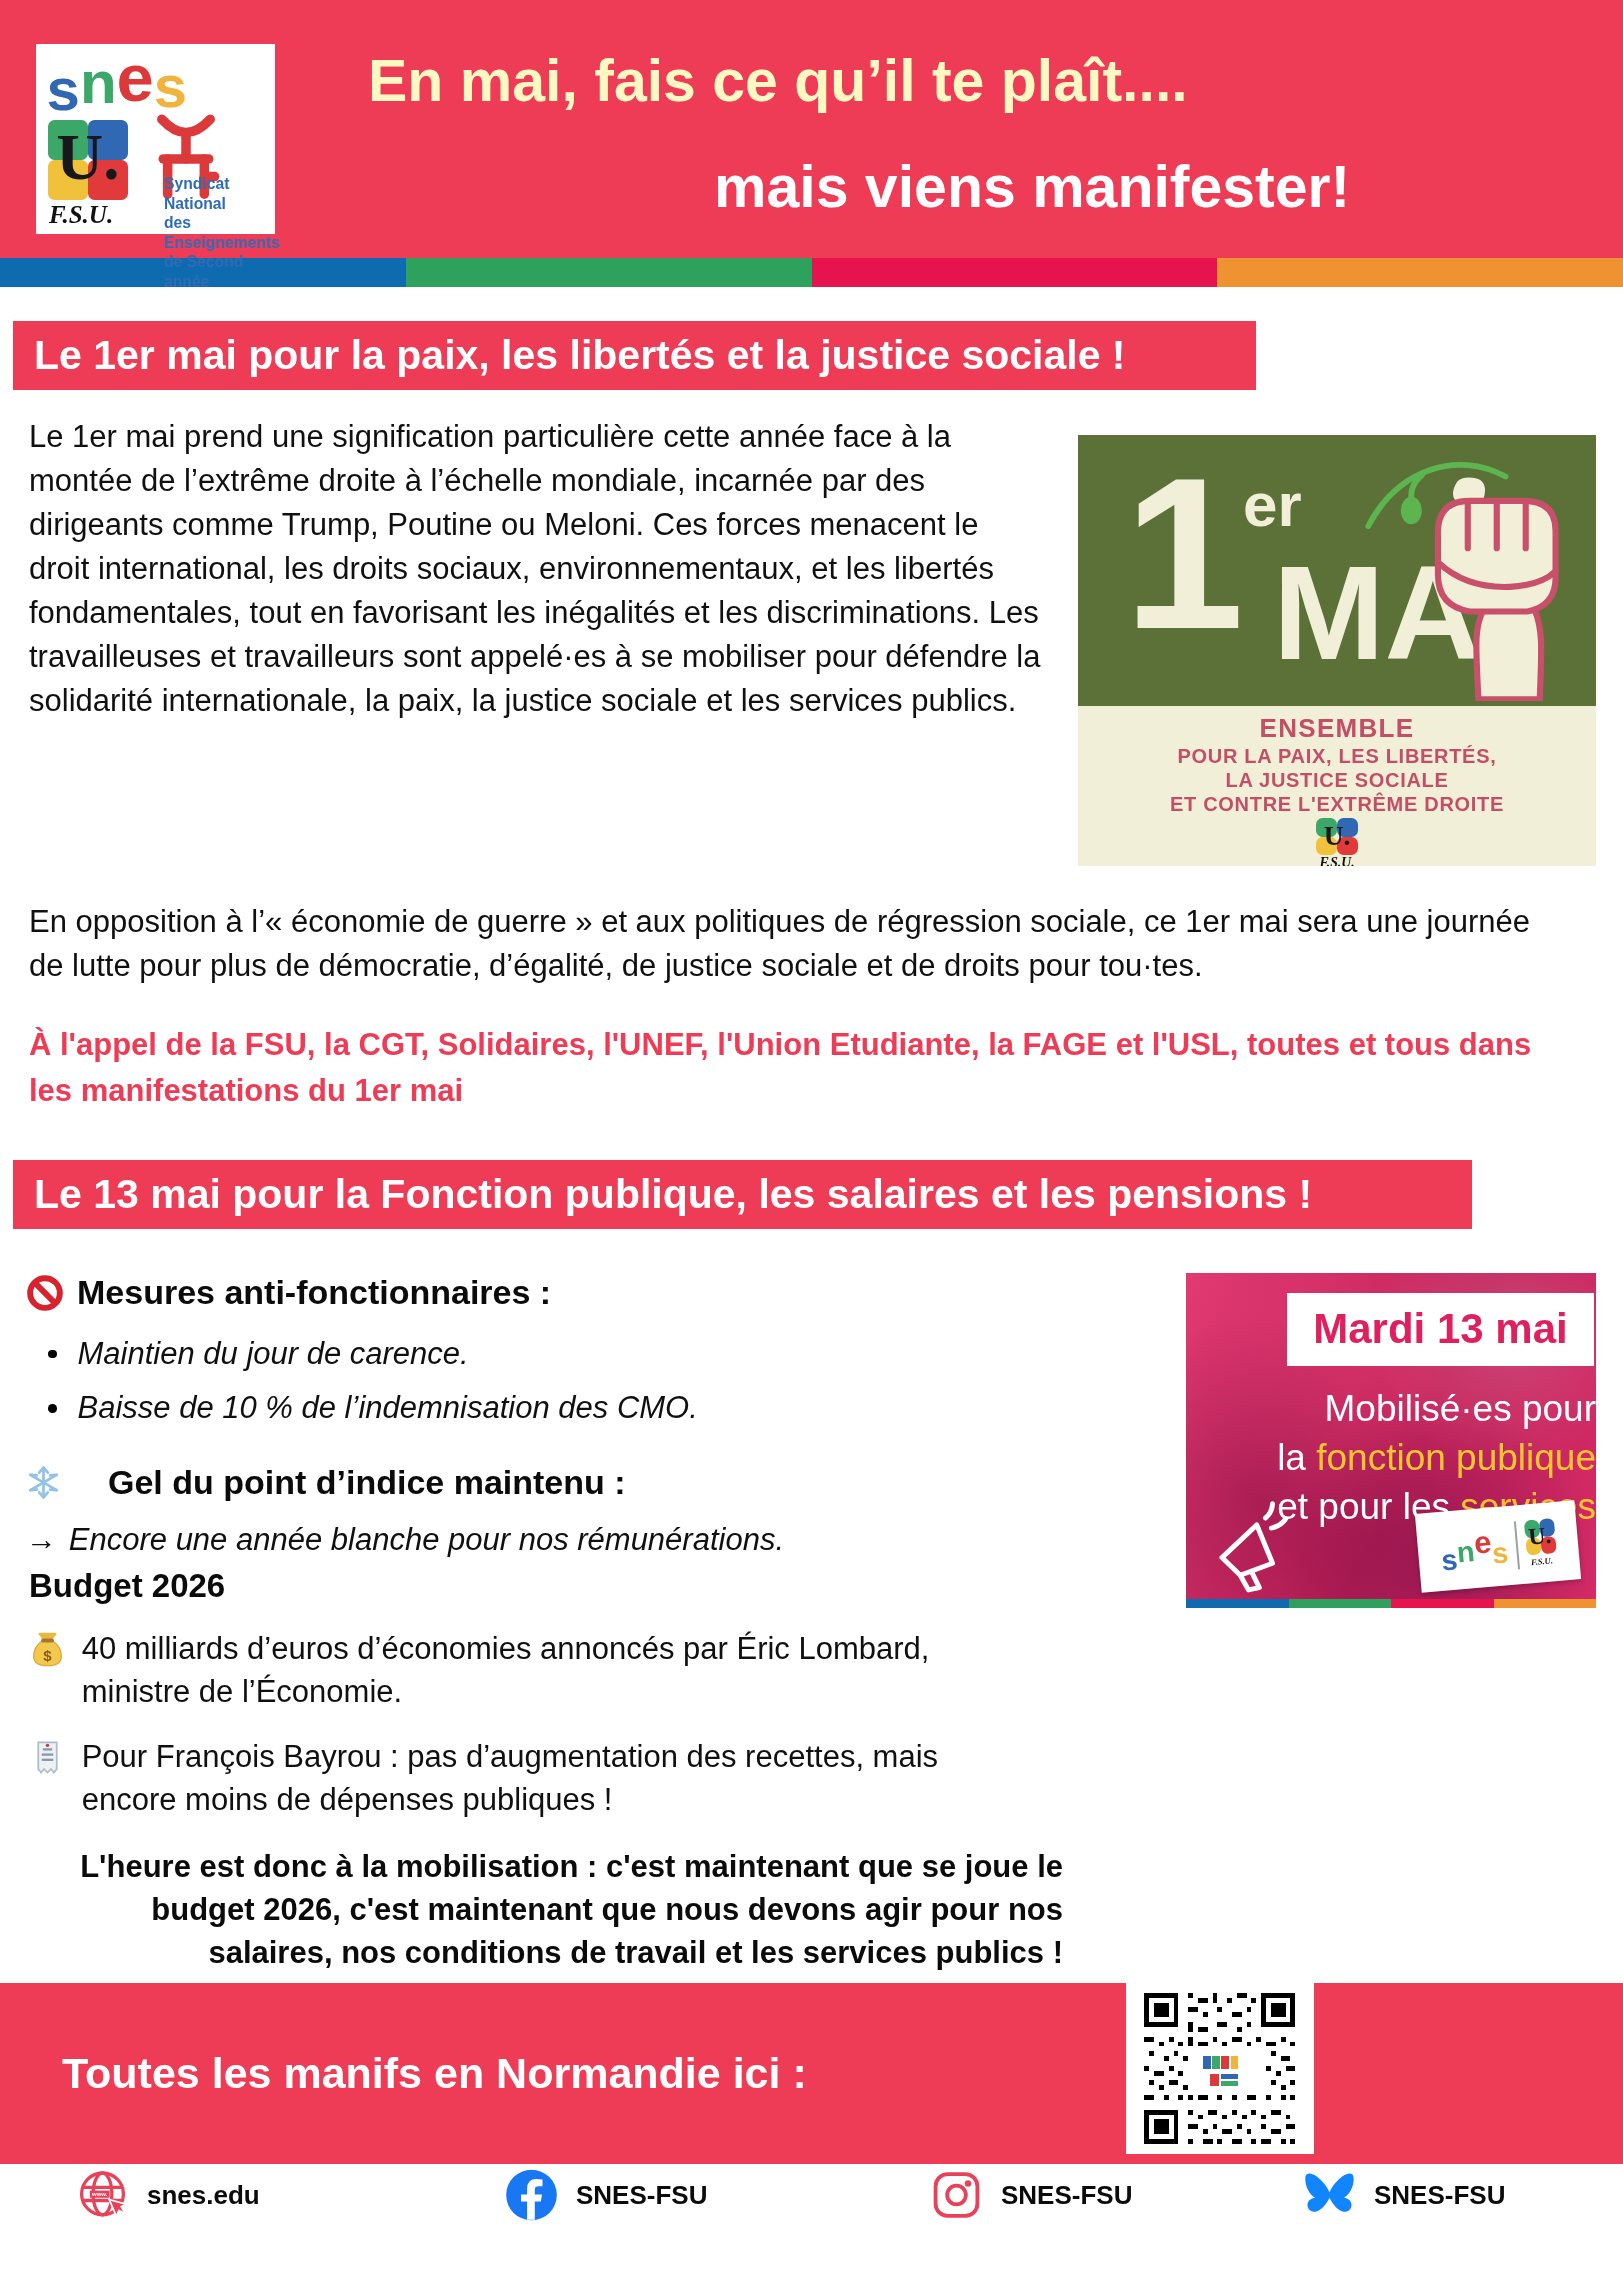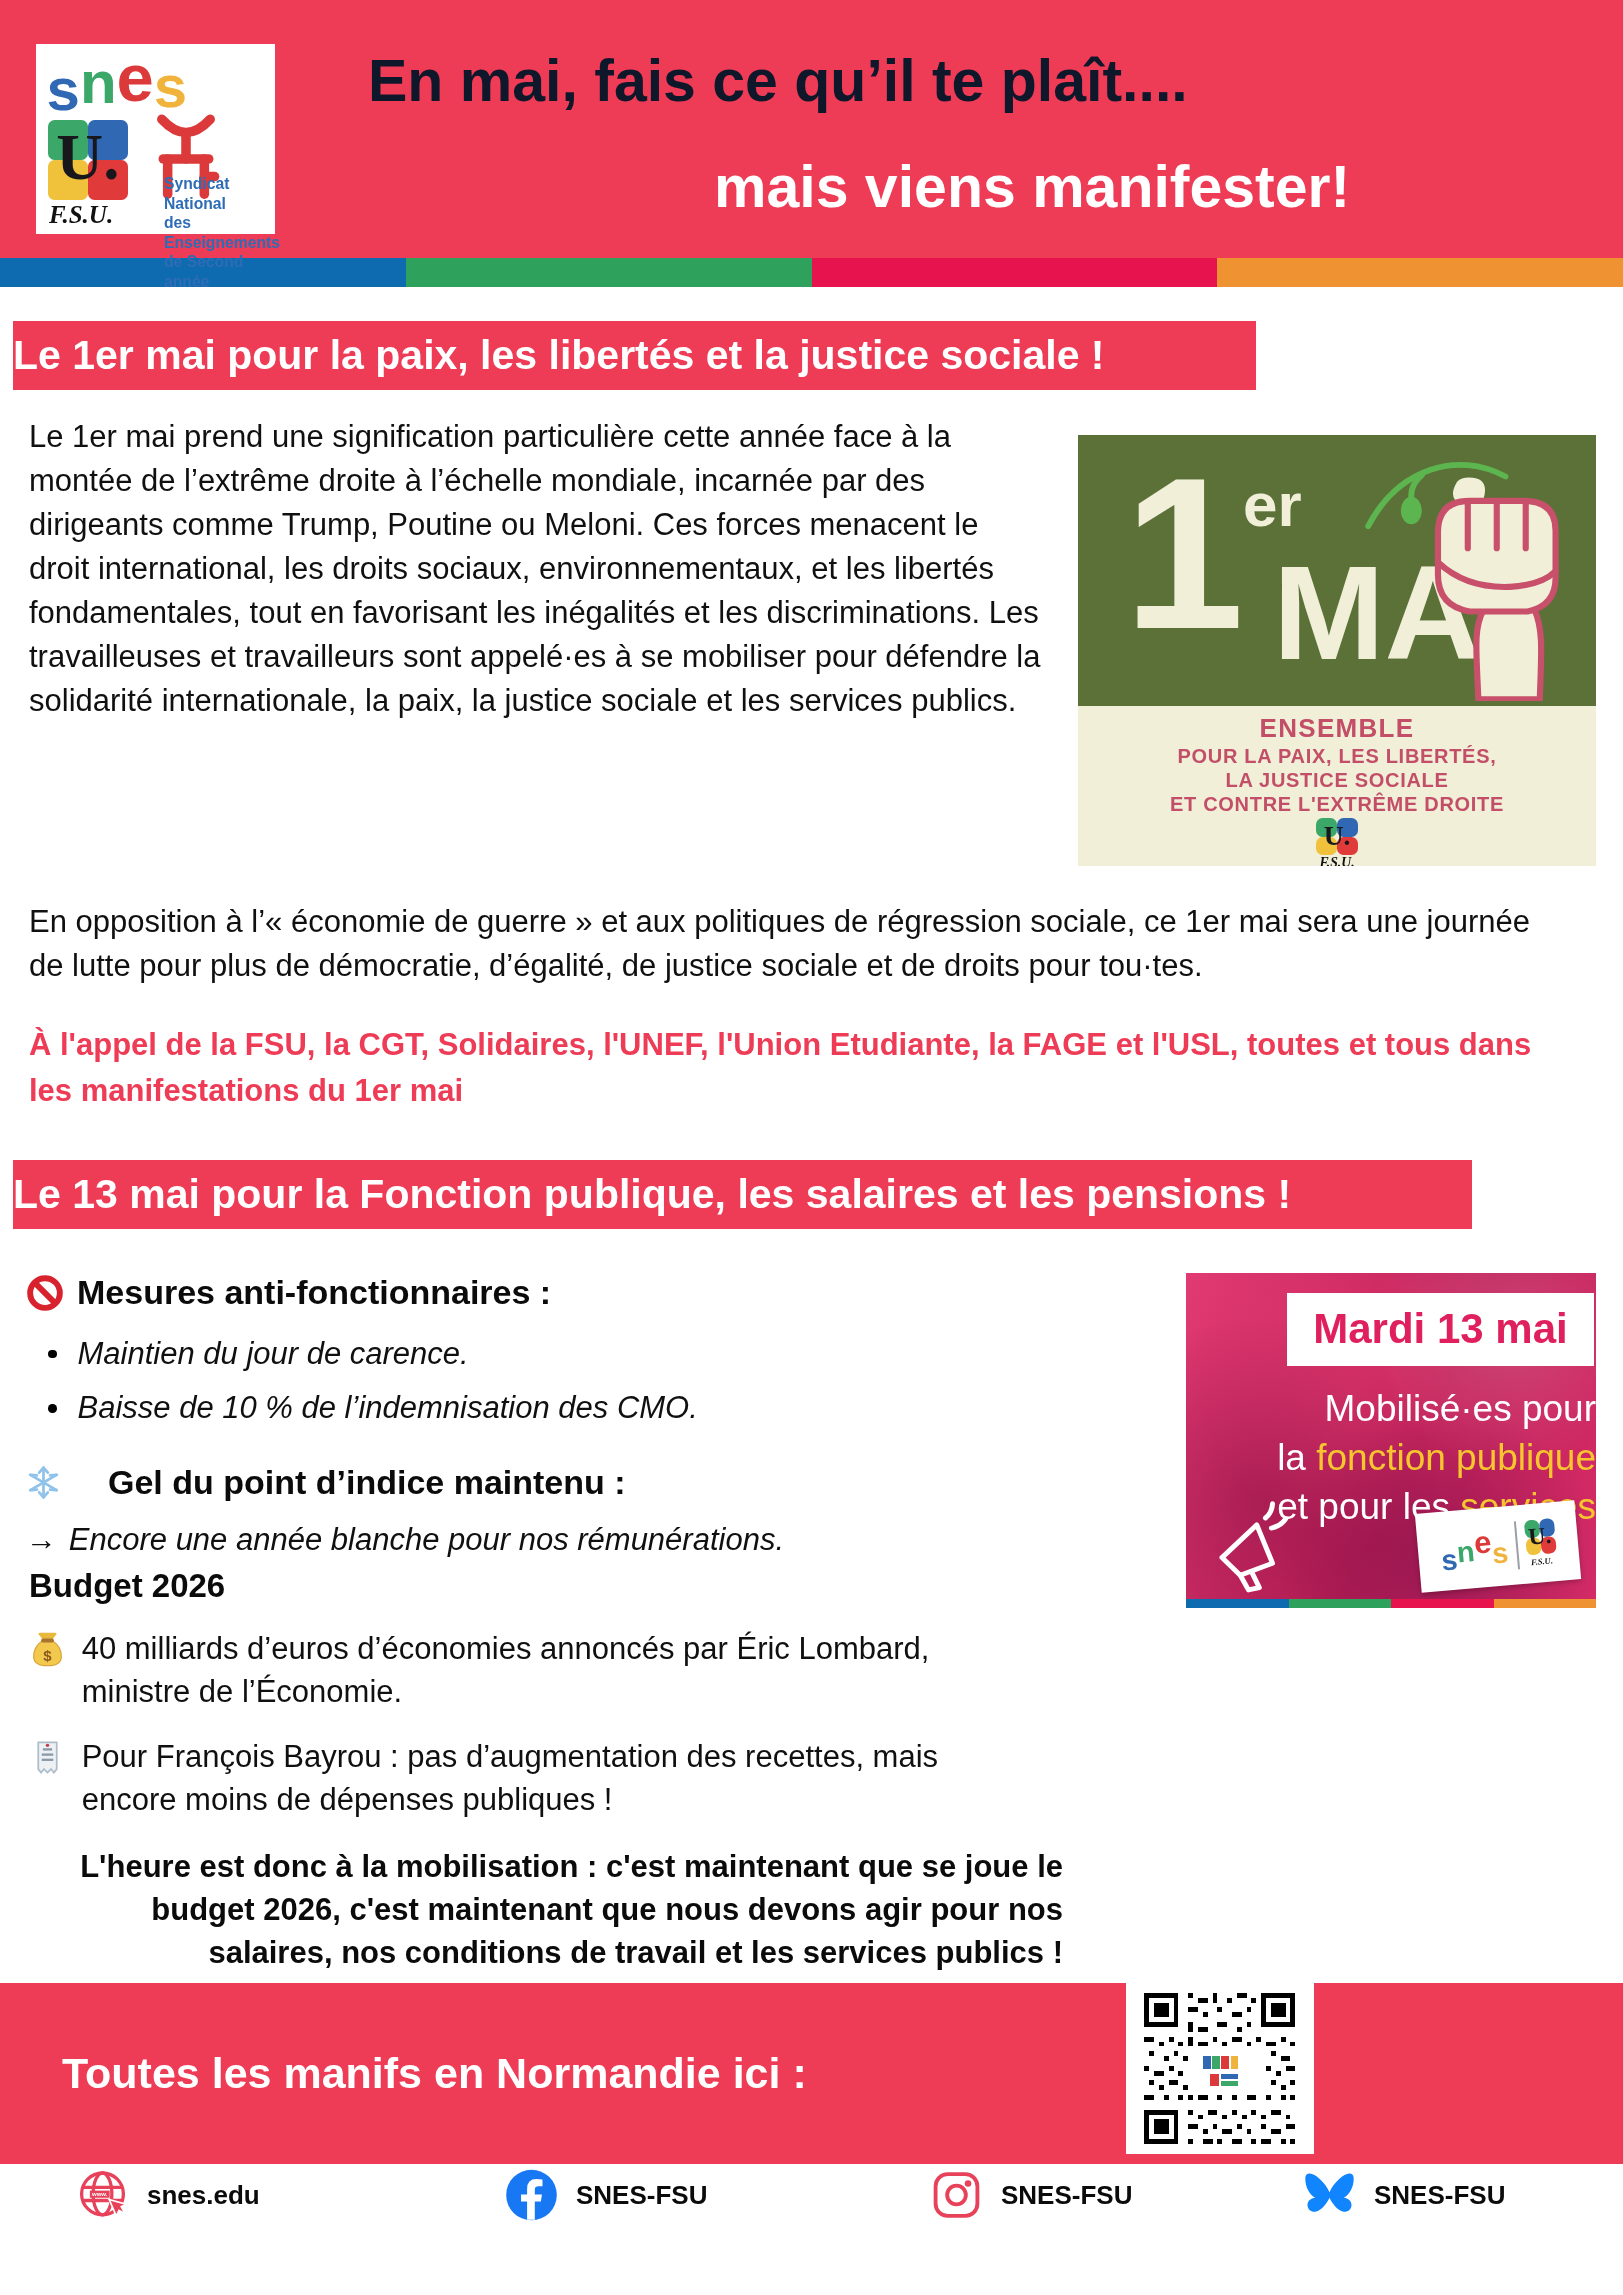--- a/index.html
+++ b/index.html
@@ -23,34 +23,34 @@
   .q-bl { left: 0; bottom: 0; background: #F0C23C; }
   .q-br { right: 0; bottom: 0; background: #E03A3A; }
   .u-patch .u-txt { position: absolute; left: 50%; top: 50%; transform: translate(-50%,-54%);
     font-family: "Liberation Serif", serif; font-weight: bold; color: #17171C; }
   .logo-u { position: absolute; left: 11.8px; top: 76px; width: 80px; height: 80px; }
   .logo-u .u-txt { font-size: 65px; }
   .logo-fsu { position: absolute; left: 13px; top: 157px; font-family: "Liberation Serif", serif;
     font-style: italic; font-weight: bold; font-size: 25px; color: #111; }
   .logo-subtitle { position: absolute; left: 128px; top: 130px; color: #2E6CB5; font-weight: bold;
     font-size: 15.7px; line-height: 19.6px; }
-  .header-title-1 { position: absolute; left: 368px; top: 47px; color: #0f172a; font-weight: 800; font-size: 59px; }
+  .header-title-1 { position: absolute; left: 368px; top: 47px; color: #fef9c3; font-weight: 800; font-size: 59px; }
   .header-title-2 { position: absolute; left: 714px; top: 153px; color: #fff; font-weight: 800; font-size: 59px; }
 
   
   .stripe { height: 29px; display: flex; }
   .stripe .seg { flex: 1; }
   .seg-blue { background: #0E6BB0; } .seg-green { background: #2EA15C; }
   .seg-crimson { background: #E6134F; } .seg-orange { background: #EE9232; }
   .m13-stripe { position: absolute; left: 0; right: 0; bottom: 0; height: 9.2px; display: flex; }
   .m13-stripe .seg { flex: 1; }
 
   
   .bar { height: 69px; background: #EE3B56; color: #fff; font-weight: 800; font-size: 41px;
-    line-height: 69px; margin-left: 13px; white-space: nowrap; overflow: hidden; }
+    line-height: 69px; padding-left: 21px; margin-left: 13px; white-space: nowrap; overflow: hidden; }
   .bar1 { width: 1243px; margin-top: 34px; }
   .bar2 { width: 1459px; margin-top: 46px; }
 
   
   .row1 { display: flex; margin-top: 14.4px; }
   .para1 { margin-left: 29px; margin-top: 11px; width: 1017px; font-size: 31px; line-height: 44px; color: #101010; }
   .poster { width: 518px; height: 432px; margin-left: auto; margin-right: 27px; margin-top: 31px; }
   .poster-green { height: 271px; background: #5B7138; position: relative; overflow: hidden; }
   .p-one { position: absolute; left: 46px; top: 9.2px; color: #F1EFD8; font-weight: 800; font-size: 216px; line-height: 1; }
   .p-er  { position: absolute; left: 165px; top: 34px; color: #F1EFD8; font-weight: 800; font-size: 62px; }

